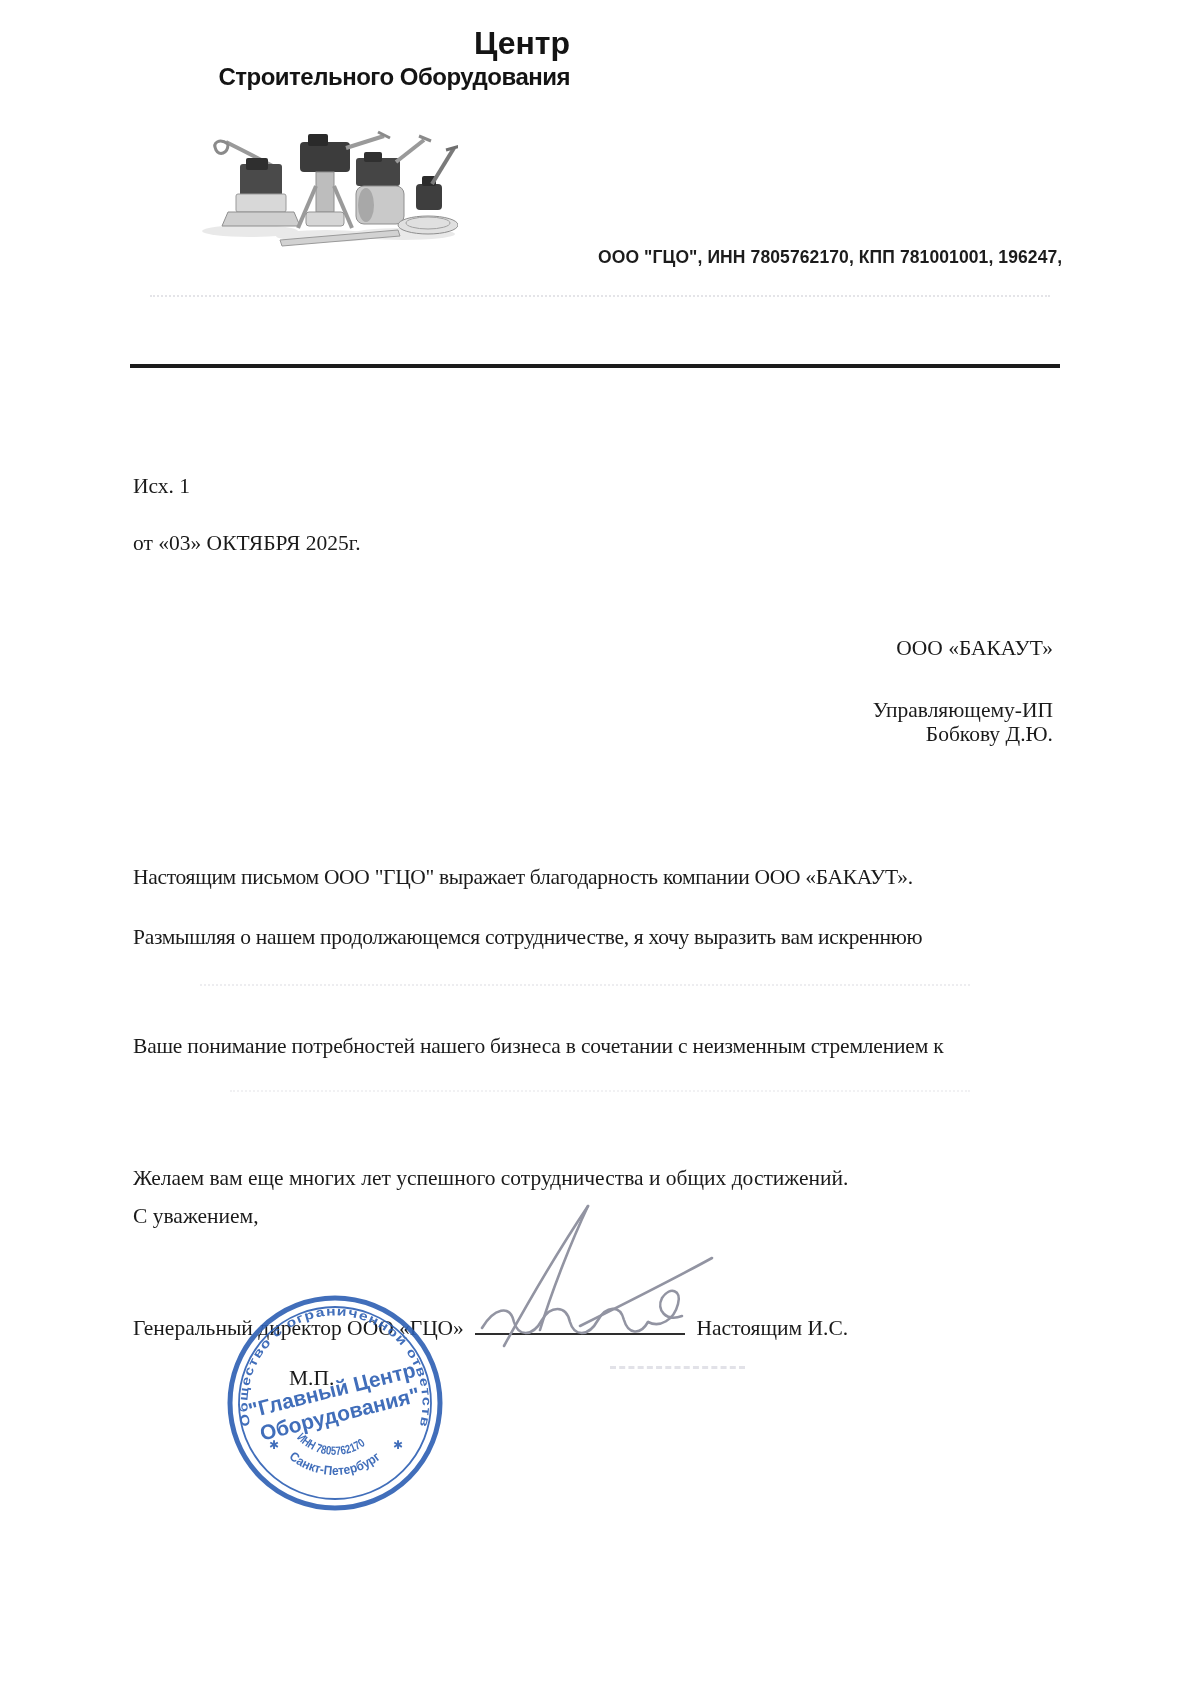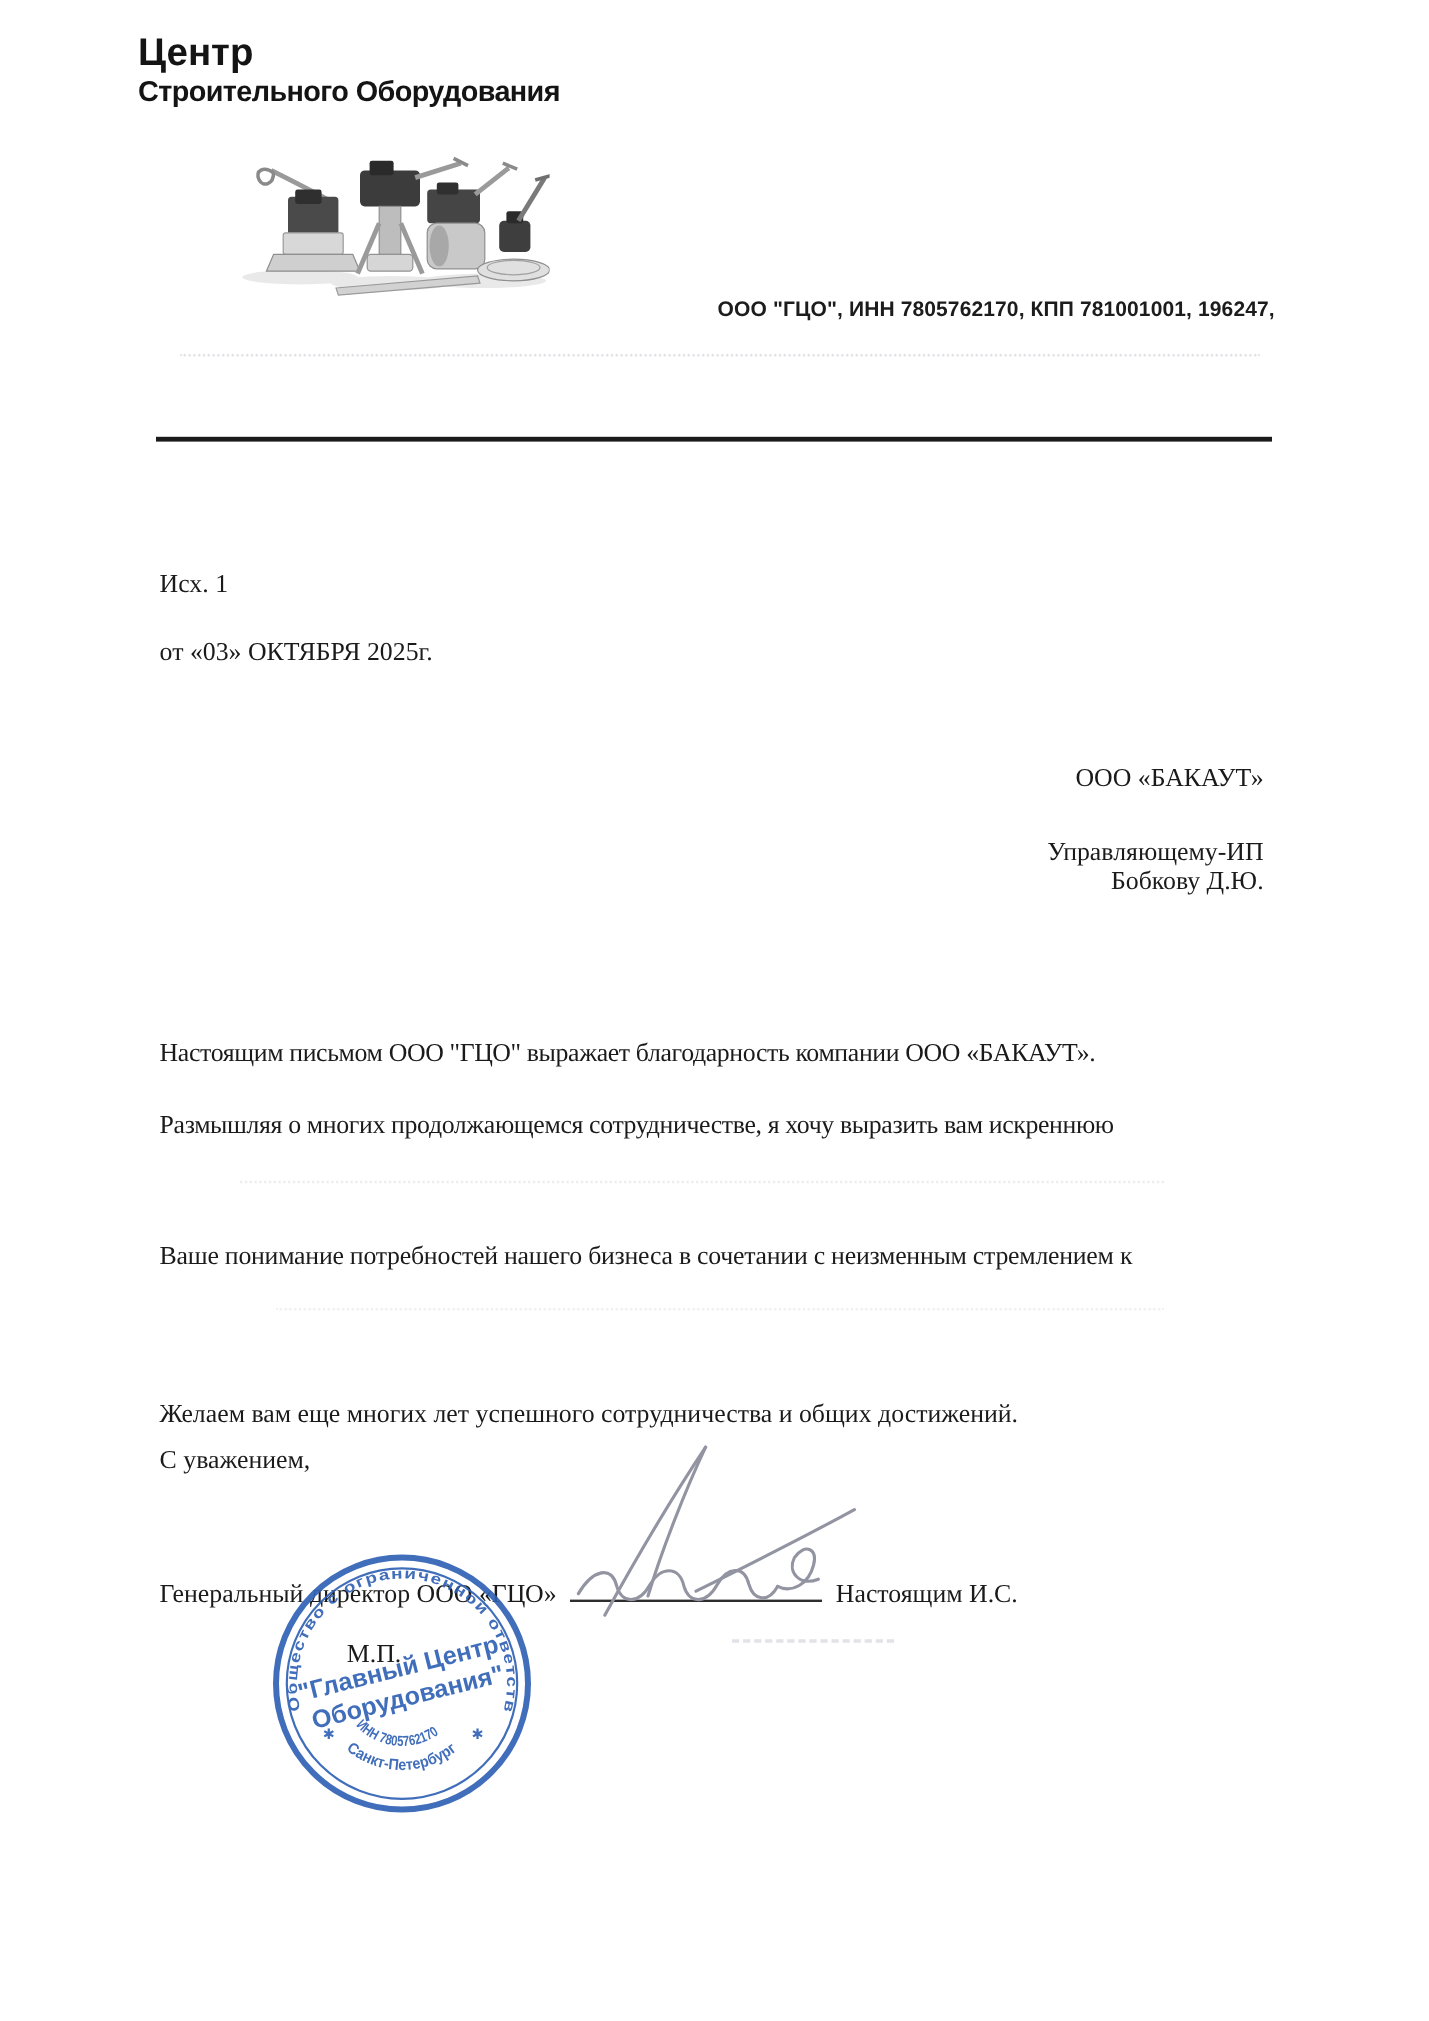--- a/index.html
+++ b/index.html
@@ -8,21 +8,21 @@
     width:1191px;height:1684px;
     margin:0 auto;
     background:#ffffff;
     font-family:"Liberation Serif", serif;
     color:#1a1a1a;
     overflow:hidden;
   }
   
   .logo-block{
     position:absolute;left:115px;top:26px;width:455px;
-    text-align:left;
+    text-align:right;
     font-family:"Liberation Sans", sans-serif;
     font-weight:bold;color:#141414;
   }
   .logo-line1{font-size:32px;line-height:1.1;letter-spacing:0px;}
   .logo-line2{font-size:24px;line-height:1.35;letter-spacing:-0.5px;}
   .equipment{position:absolute;left:188px;top:128px;}
   .company-info{
     position:absolute;left:598px;top:247px;
     font-family:"Liberation Sans", sans-serif;
     font-weight:bold;font-size:17.5px;color:#1c1c1c;
@@ -120,21 +120,21 @@
   <div class="rule"></div>
 
   <div class="tline ref-number">Исх. 1</div>
   <div class="tline date-line">от «03» ОКТЯБРЯ 2025г.</div>
 
   <div class="tline recipient rcp-company">ООО «БАКАУТ»</div>
   <div class="tline recipient rcp-role">Управляющему-ИП</div>
   <div class="tline recipient rcp-name">Бобкову Д.Ю.</div>
 
   <div class="tline body-1">Настоящим письмом ООО "ГЦО" выражает благодарность компании ООО «БАКАУТ».</div>
-  <div class="tline body-2">Размышляя о многих продолжающемся сотрудничестве, я хочу выразить вам искреннюю</div>
+  <div class="tline body-2">Размышляя о нашем продолжающемся сотрудничестве, я хочу выразить вам искреннюю</div>
   <div class="faded-line faded-2"></div>
   <div class="tline body-3">Ваше понимание потребностей нашего бизнеса в сочетании с неизменным стремлением к</div>
   <div class="faded-line faded-3"></div>
   <div class="tline body-4">Желаем вам еще многих лет успешного сотрудничества и общих достижений.</div>
   <div class="tline closing">С уважением,</div>
 
   <div class="tline sig-row">
     <span>Генеральный директор ООО «ГЦО»</span>
     <span class="sig-blank"></span>
     <span>Настоящим И.С.</span>

